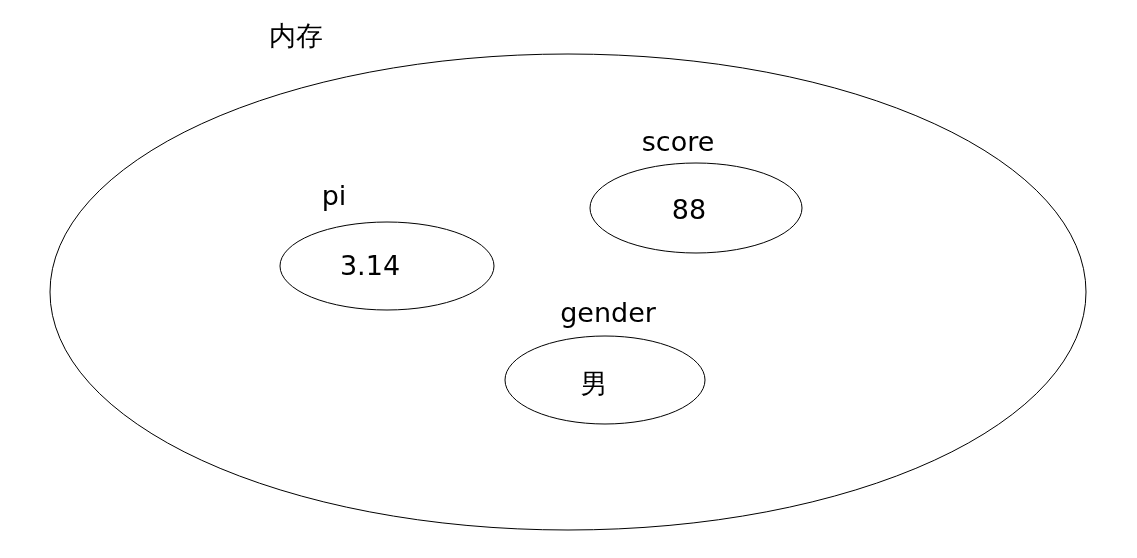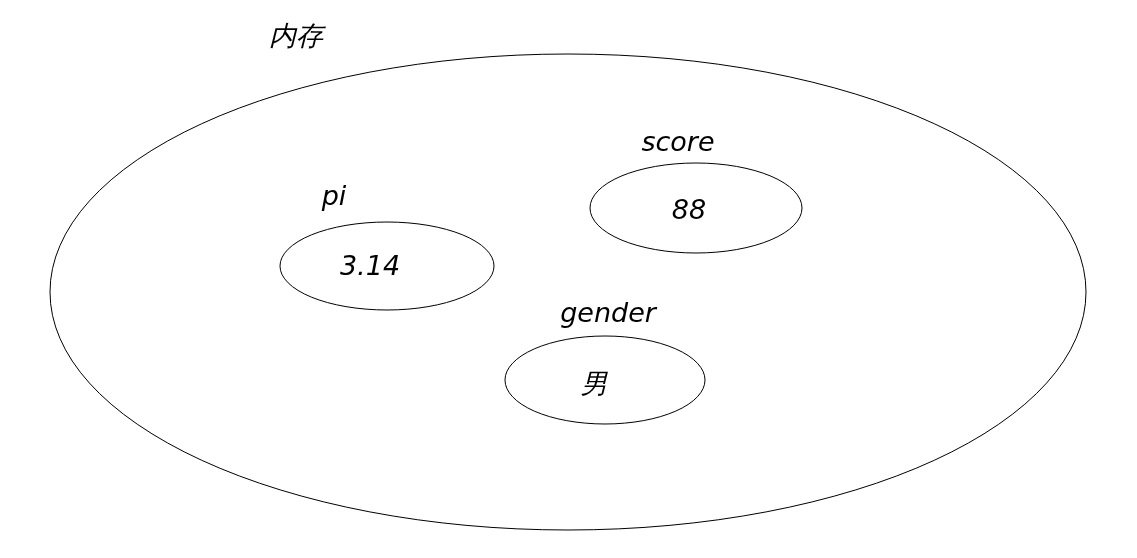--- a/index.html
+++ b/index.html
@@ -10,21 +10,20 @@
   }
   body {
     font-family: "DejaVu Sans", "Liberation Sans", sans-serif;
   }
   #canvas {
     position: relative;
     width: 1137px;
     height: 558px;
     background: #ffffff;
     overflow: hidden;
-    font-style: italic;
   }
   #diagram-svg {
     position: absolute;
     left: 0;
     top: 0;
     width: 1137px;
     height: 558px;
     display: block;
   }
   .ellipse-shape {

